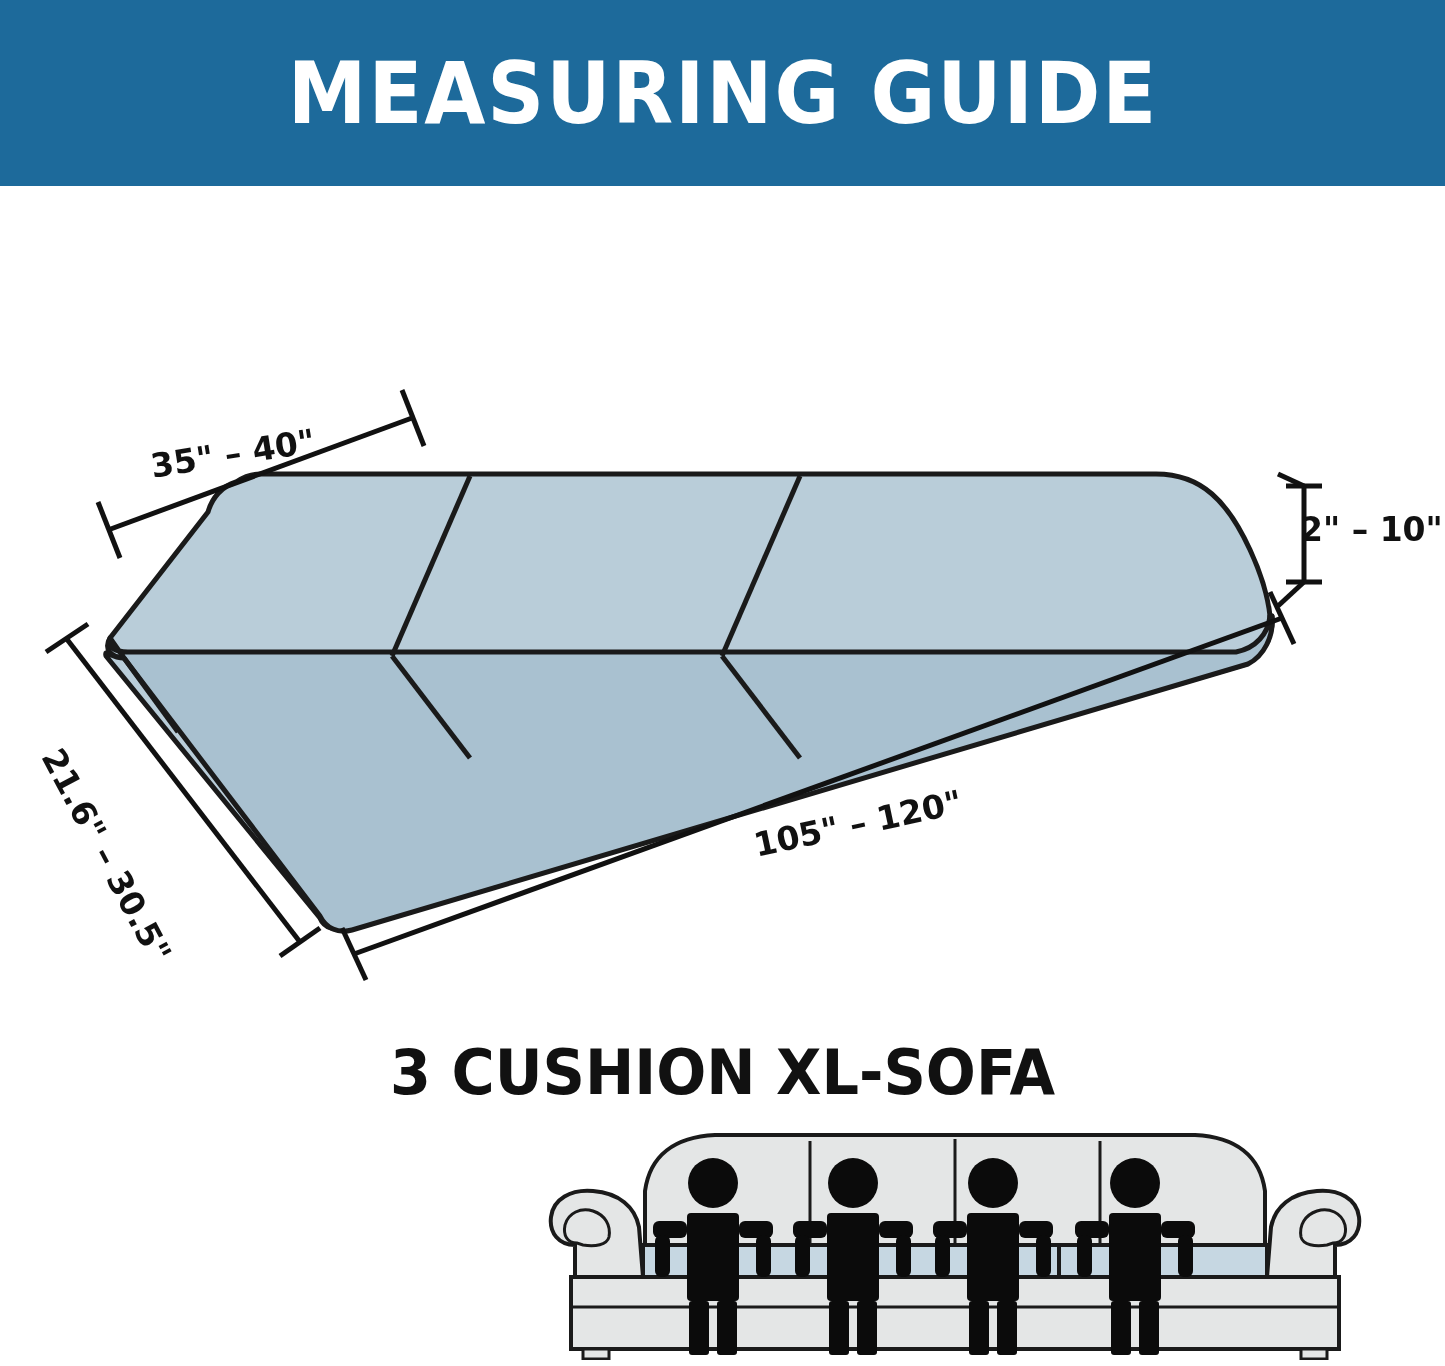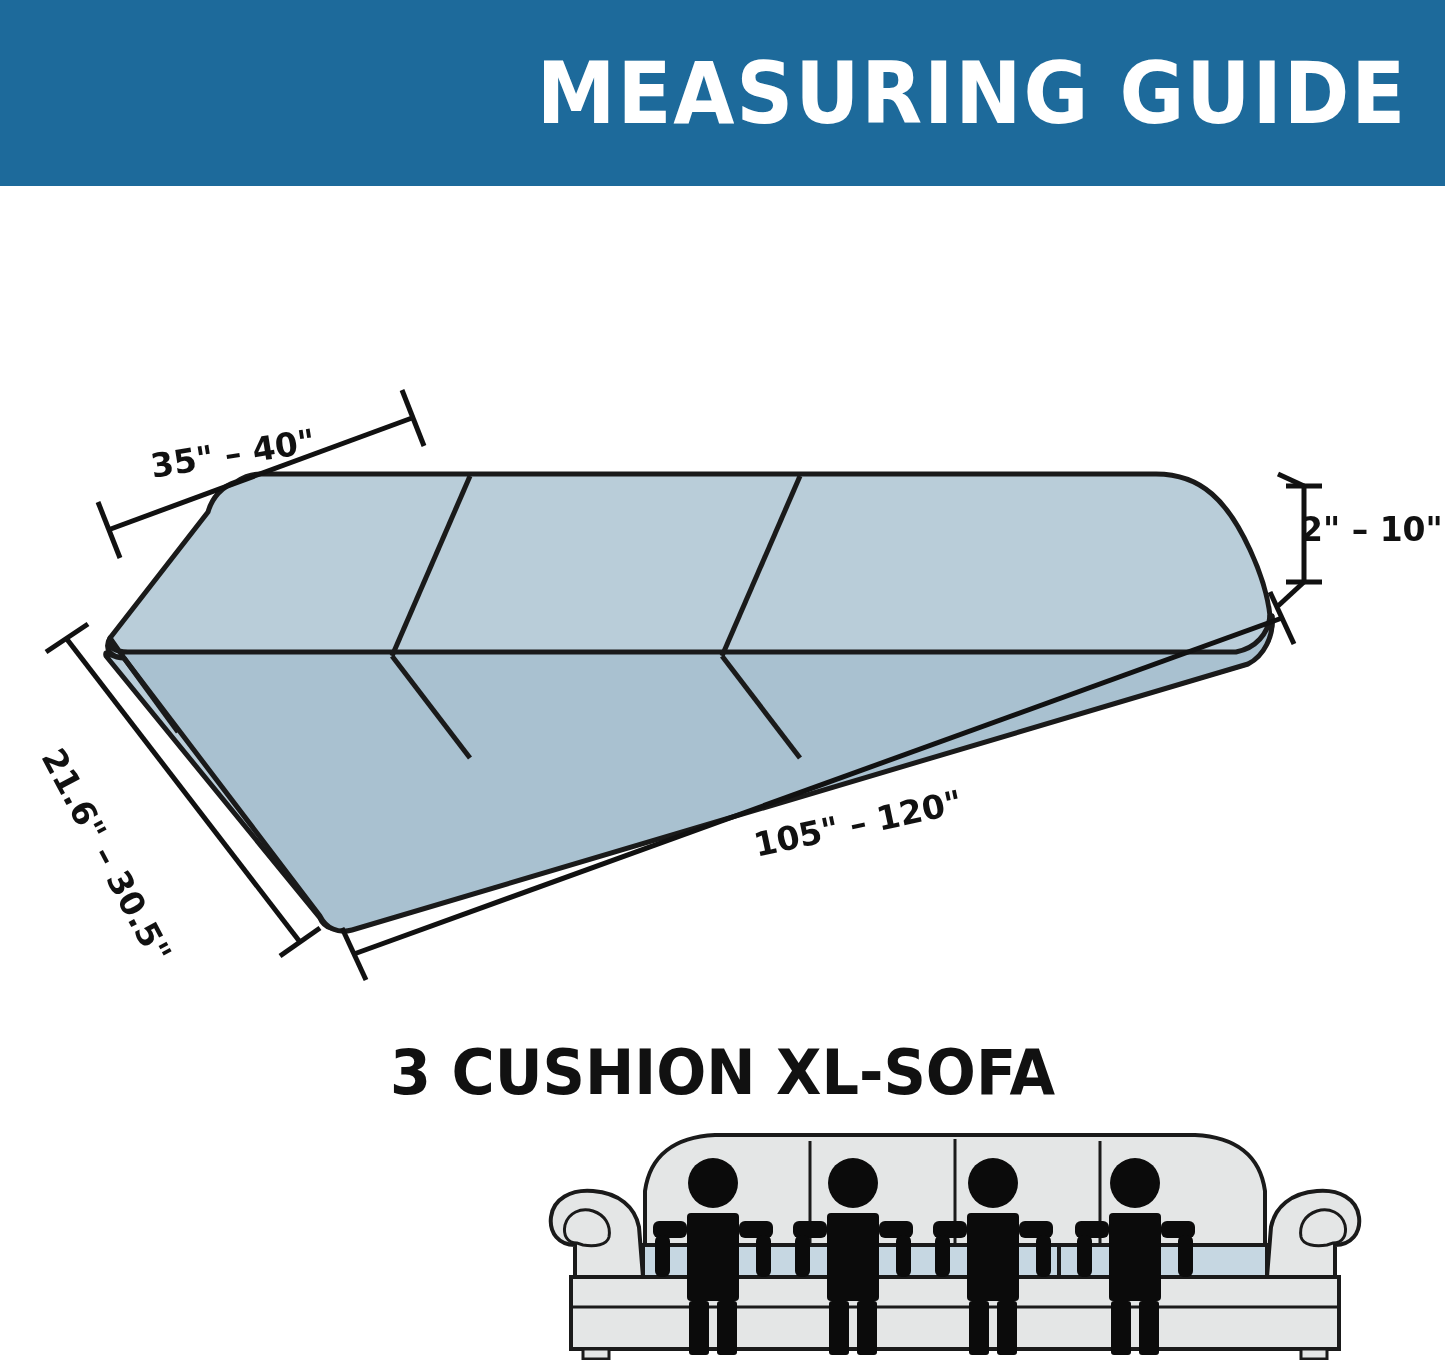--- a/index.html
+++ b/index.html
@@ -18,21 +18,21 @@
   
   #header-banner {
     position: absolute;
     left: 0;
     top: 0;
     width: 1445px;
     height: 186px;
     background: #1d6a9b;
     display: flex;
     align-items: center;
-    justify-content: flex-end;
+    justify-content: center;
   }
   #header-title {
     color: #ffffff;
     font-family: "DejaVu Sans", sans-serif;
     font-size: 86px;
     font-weight: bold;
     letter-spacing: 2px;
     text-align: center;
     line-height: 1;
     transform: scaleX(0.92);

